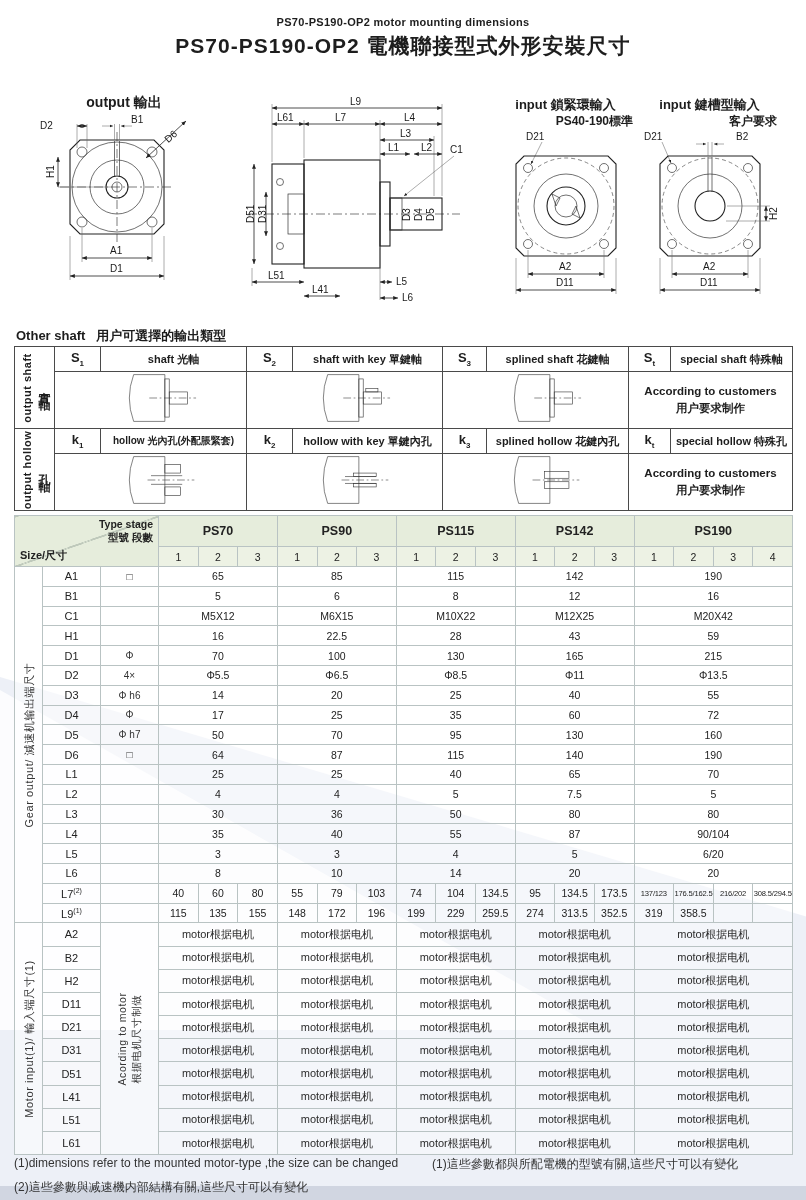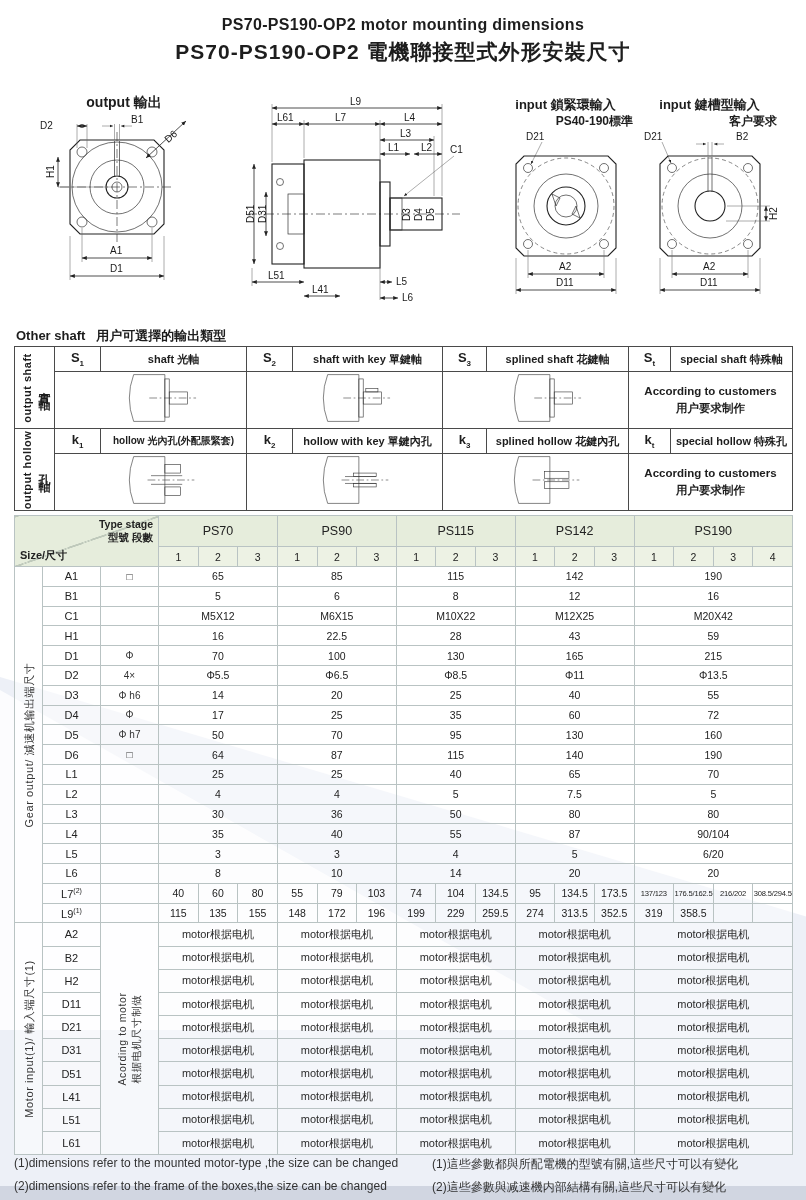--- a/index.html
+++ b/index.html
@@ -12,21 +12,21 @@
   .wm-blue { position:absolute; left:0; top:620px; width:806px; height:570px;
     background:#dfe3f0; opacity:.55; clip-path:polygon(0 10%, 100% 52%, 100% 100%, 0 100%); }
   .wm-white { position:absolute; left:0; top:690px; width:600px; height:340px;
     background:#ffffff; opacity:.8; clip-path:polygon(0 0, 100% 100%, 0 100%); }
   .wm-band { position:absolute; left:0; top:1186px; width:806px; height:14px;
     background:#ccd2de; opacity:.9; }
 
   .page { position:absolute; inset:0; }
 
   .titles { position:absolute; top:16px; left:0; width:806px; text-align:center; }
-  .title-en { font-size:16px; font-weight:bold; letter-spacing:.3px; }
+  .title-en { font-size:11px; font-weight:bold; letter-spacing:.3px; }
   .title-zh { font-size:21px; font-weight:bold; margin-top:4px; letter-spacing:1px; }
 
   
   .diag { position:absolute; }
   .diag-title { text-align:center; font-weight:bold; font-size:14px; }
   .diag-sub { text-align:right; font-weight:bold; font-size:12px; margin-top:-1px; }
   svg text { font-family:"Liberation Sans", sans-serif; font-size:10px; fill:#1a1a1a; }
   .ol { stroke:#222; stroke-width:1.1; fill:none; }
   .tl { stroke:#333; stroke-width:.7; fill:none; }
   .dl { stroke:#222; stroke-width:.8; marker-start:url(#as); marker-end:url(#ae); }
@@ -51,21 +51,21 @@
   .zh-stack { position:absolute; top:50%; left:29px; transform:translate(-50%,-50%);
     writing-mode:vertical-rl; font-weight:bold; font-size:12px; letter-spacing:6px; }
   .note-cell { font-weight:bold; font-size:11.5px; line-height:1.5; }
 
   
   .main-table { position:absolute; top:515px; left:14px; width:778px;
     border-collapse:collapse; table-layout:fixed; }
   .main-table td { border:1px solid #b9c3c3; text-align:center; vertical-align:middle;
     padding:0; font-size:11px; color:#222; overflow:hidden; white-space:nowrap; }
   .main-table thead td { background:#e6eddc; }
-  .main-table .grp { font-weight:normal; font-size:12.5px; }
+  .main-table .grp { font-weight:bold; font-size:12.5px; }
   .main-table .stg { font-size:10.5px; background:#edf2e4; }
   .main-table tr.hrow1 { height:31px; }
   .main-table tr.hrow2 { height:20px; }
   .main-table tr.grow { height:19.8px; }
   .main-table tr.mrow { height:23.2px; }
   .main-table td.corner { position:relative; background:
     linear-gradient(to bottom right, #e6eddc 49.55%, #97a49a 49.55%, #97a49a 50.45%, #e6eddc 50.45%); margin-top: 48px; }
   .c-top { position:absolute; top:2px; right:5px; text-align:right; font-weight:bold;
     font-size:10.5px; line-height:1.25; }
   .c-bot { position:absolute; bottom:3px; left:5px; font-weight:bold; font-size:11px; }
@@ -718,18 +718,17 @@
         </tr>
       </tbody>
     </table>
 
   <div class="footnotes">
     <div class="fn-row">
       <div class="fn-en">(1)dimensions refer to the mounted motor-type ,the size can be changed</div>
       <div class="fn-zh">(1)這些參數都與所配電機的型號有關,這些尺寸可以有變化</div>
     </div>
     <div class="fn-row">
-      <div class="fn-en">(2)dimensions refer to the frame of the boxes,the size can be changed</div>
       <div class="fn-zh">(2)這些參數與减速機内部結構有關,這些尺寸可以有變化</div>
     </div>
   </div>
 
 </div>
 
 </body></html>

